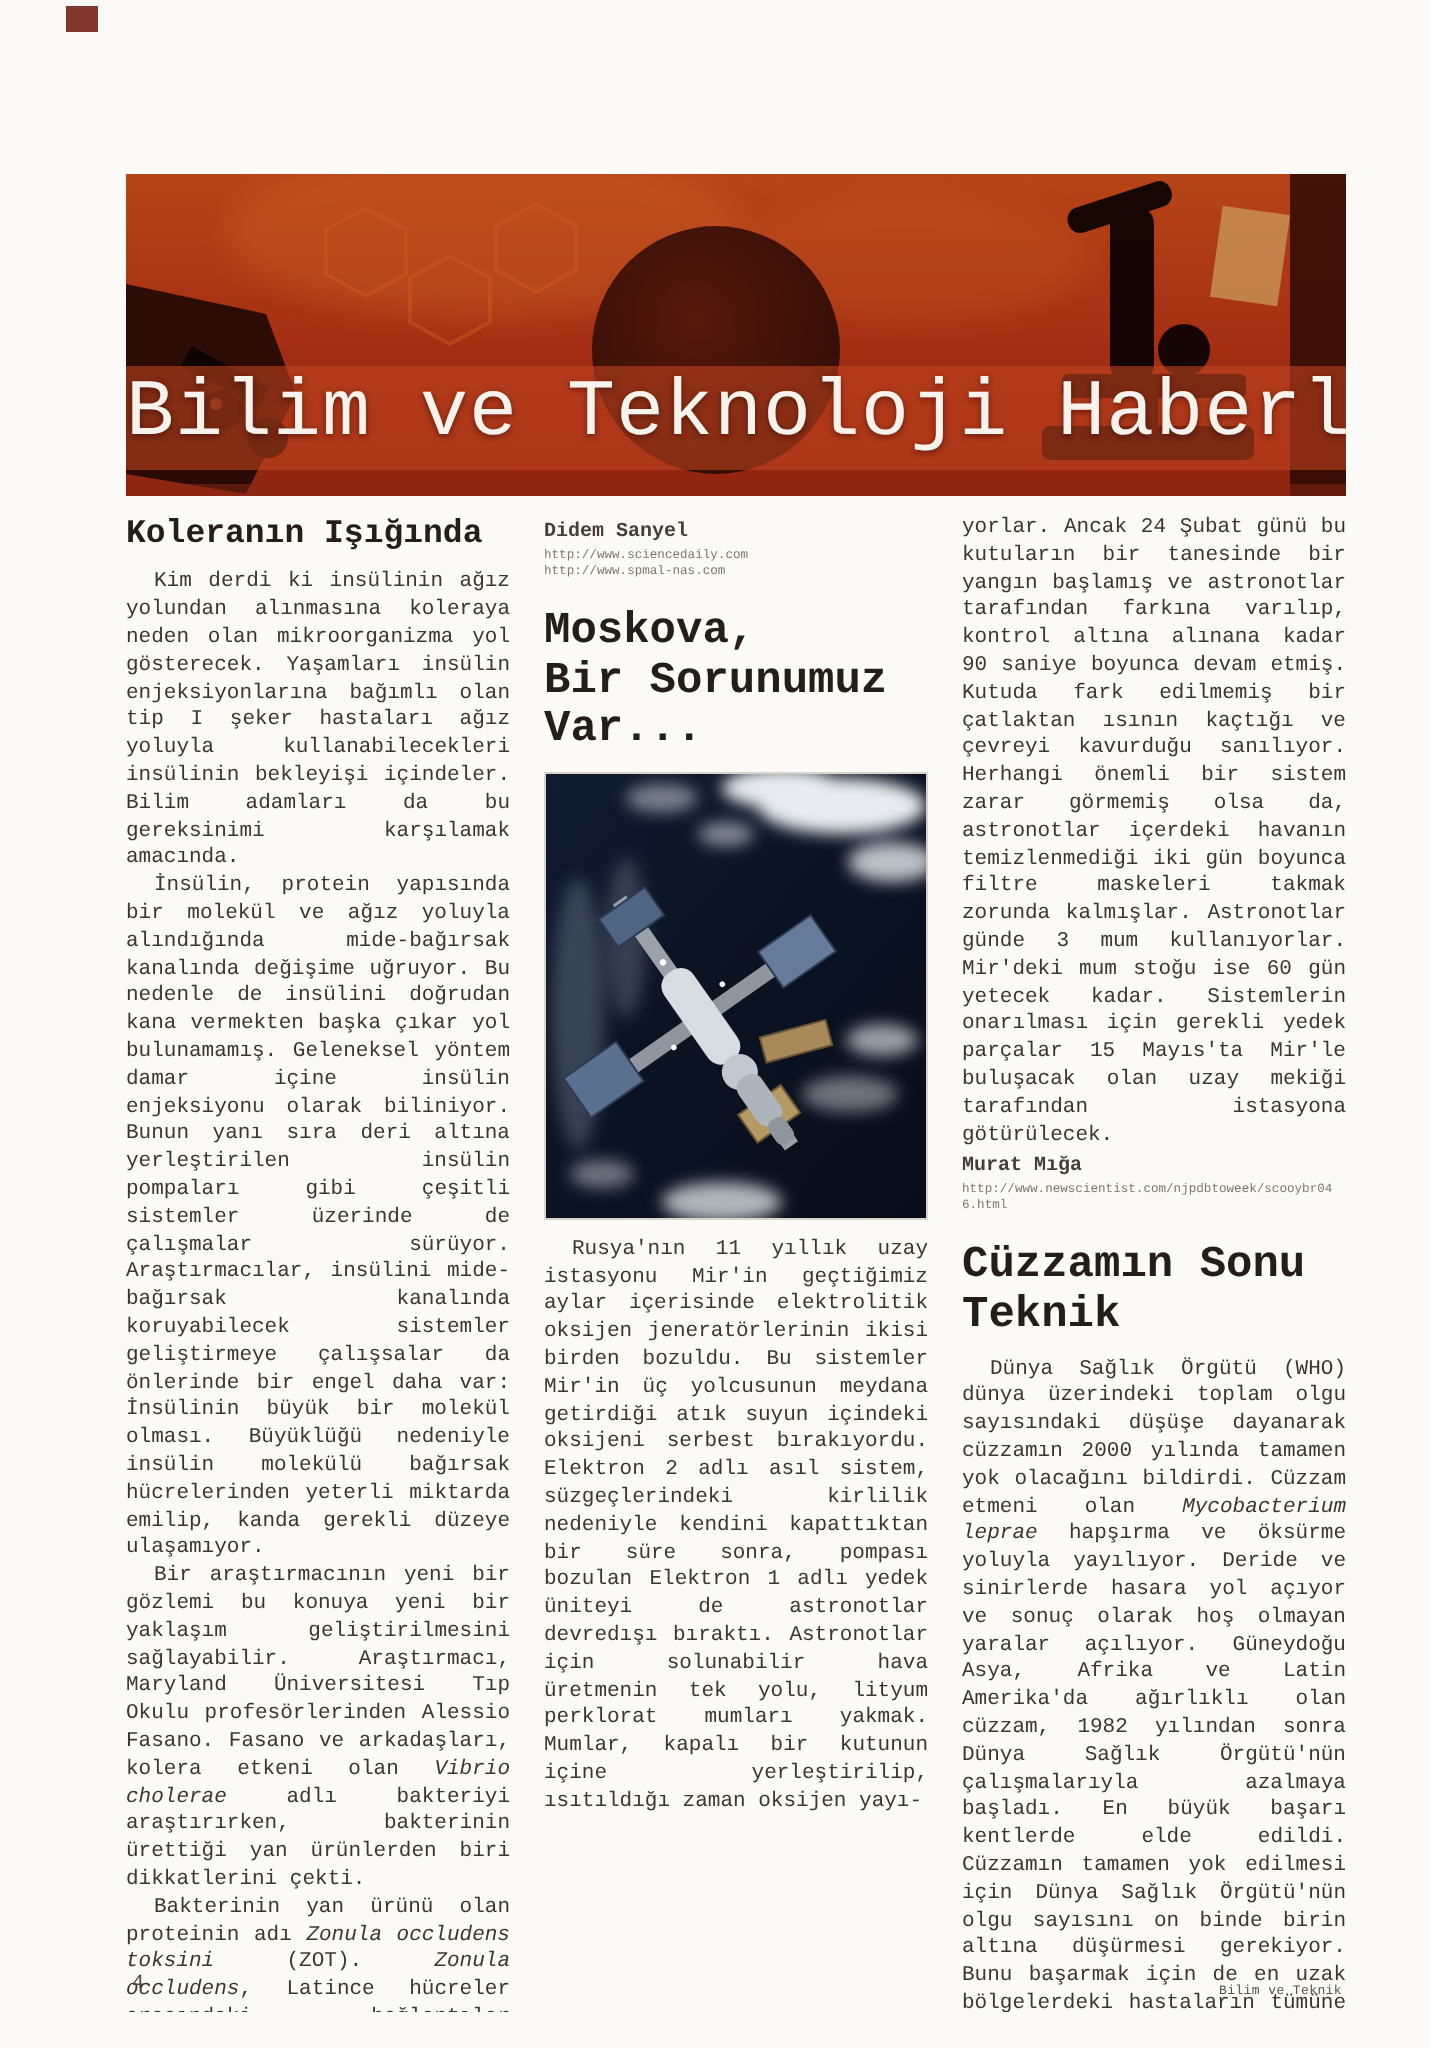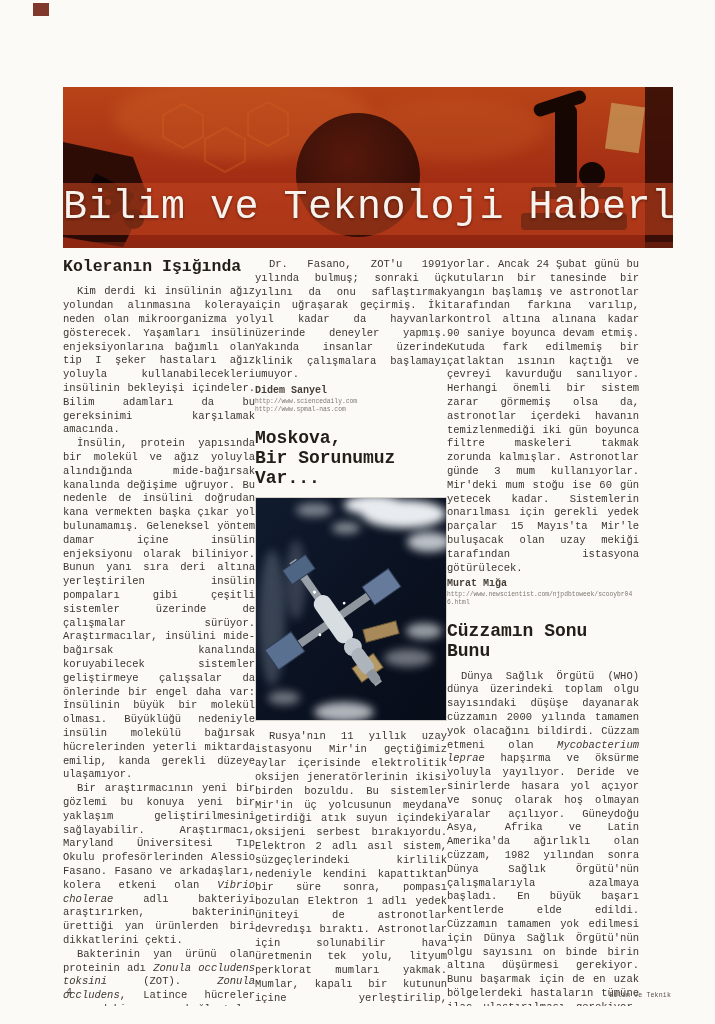--- a/index.html
+++ b/index.html
@@ -7,27 +7,27 @@
         font-family:Liberation Mono, monospace;color:#3c362f;}
   
   .scan-mark{position:absolute;left:33px;top:3px;width:16px;height:13px;background:#6e1d10;opacity:.88;}
   
   #header{position:absolute;left:63px;top:87px;width:610px;height:161px;overflow:hidden;}
   #header svg{display:block;}
   #page-title{position:absolute;left:0;top:96px;width:610px;height:52px;line-height:50px;
       text-align:center;font-size:40px;font-weight:500;color:#f7f3ec;letter-spacing:.5px;
       text-shadow:0 1px 3px rgba(40,5,0,.55);white-space:nowrap;}
   
-  #columns{position:absolute;left:63px;top:258px;width:610px;height:748px;display:flex;}
+  #columns{position:absolute;left:63px;top:258px;width:610px;height:748px;display:flex;gap:17px;}
   .col{width:192px;height:100%;overflow:hidden;}
   .para{margin:0;font-size:10.5px;line-height:13.8px;text-align:justify;}
   .para.indent{text-indent:14px;}
   .article-heading{font-weight:700;color:#241e19;line-height:1.12;}
   .article-heading.h-md{font-size:16.5px;margin:0 0 9px 0;}
-  .article-heading.h-lg{font-size:18px;margin:14px 0 8px 0;}
+  .article-heading.h-lg{font-size:22px;margin:14px 0 8px 0;}
   .col:first-child .article-heading{margin-top:0;}
   .author{font-size:10px;font-weight:600;color:#473f37;margin:3px 0 1px;line-height:12px;}
   .source-url{font-size:6.3px;line-height:8px;color:#7e776f;word-break:break-all;text-align:left;}
   .photo-frame{margin:2px 0 9px 0;border:1px solid #d8d4cc;background:#0c1424;height:222px;overflow:hidden;}
   .photo-frame svg{display:block;}
   
   #footer-page-number{position:absolute;left:66px;top:987px;font-size:10px;color:#4a453e;}
   #footer-magazine{position:absolute;right:44px;top:992px;font-size:6.5px;color:#57524b;letter-spacing:.2px;}
 </style>
 </head>
@@ -89,21 +89,20 @@
     <div class="col">
         <div class="article-heading h-md">
           <div>Koleranın Işığında</div>
         </div>
         <p class="para indent">Kim derdi ki insülinin ağız yolundan alınmasına koleraya neden olan mikroorganizma yol gösterecek. Yaşamları insülin enjeksiyonlarına bağımlı olan tip I şeker hastaları ağız yoluyla kullanabilecekleri insülinin bekleyişi içindeler. Bilim adamları da bu gereksinimi karşılamak amacında.</p>
         <p class="para indent">İnsülin, protein yapısında bir molekül ve ağız yoluyla alındığında mide-bağırsak kanalında değişime uğruyor. Bu nedenle de insülini doğrudan kana vermekten başka çıkar yol bulunamamış. Geleneksel yöntem damar içine insülin enjeksiyonu olarak biliniyor. Bunun yanı sıra deri altına yerleştirilen insülin pompaları gibi çeşitli sistemler üzerinde de çalışmalar sürüyor. Araştırmacılar, insülini mide-bağırsak kanalında koruyabilecek sistemler geliştirmeye çalışsalar da önlerinde bir engel daha var: İnsülinin büyük bir molekül olması. Büyüklüğü nedeniyle insülin molekülü bağırsak hücrelerinden yeterli miktarda emilip, kanda gerekli düzeye ulaşamıyor.</p>
         <p class="para indent">Bir araştırmacının yeni bir gözlemi bu konuya yeni bir yaklaşım geliştirilmesini sağlayabilir. Araştırmacı, Maryland Üniversitesi Tıp Okulu profesörlerinden Alessio Fasano. Fasano ve arkadaşları, kolera etkeni olan <i>Vibrio cholerae</i> adlı bakteriyi araştırırken, bakterinin ürettiği yan ürünlerden biri dikkatlerini çekti.</p>
         <p class="para indent">Bakterinin yan ürünü olan proteinin adı <i>Zonula occludens toksini</i> (ZOT). <i>Zonula occludens</i>, Latince hücreler arasındaki bağlantılar anlamına geliyor. ZOT'ın işlevi ise hücreler arasındaki bağlantıları açarak bağırsakların geçirgenliğini artırmak. Peki, insülinle birlikte ZOT da ağız yoluyla verilse, insülinin bağırsaklardan kan dolaşımına geçmesini sağlayabilir mi? Sıçanlar üzerindeki araştırmalarla bu soru “evet” olarak yanıtlanabiliyor. Çalışmalar,</p>
       </div>
     <div class="col">
-        <p class="para indent">Dr. Fasano, ZOT'u 1991 yılında bulmuş; sonraki üç yılını da onu saflaştırmak için uğraşarak geçirmiş. İki yıl kadar da hayvanlar üzerinde deneyler yapmış. Yakında insanlar üzerinde klinik çalışmalara başlamayı umuyor.</p>
         <div class="author">Didem Sanyel</div>
         <div class="source-url">http://www.sciencedaily.com</div>
         <div class="source-url">http://www.spmal-nas.com</div>
         <div class="article-heading h-lg">
           <div>Moskova,</div>
           <div>Bir Sorunumuz Var...</div>
         </div>
         <div class="photo-frame">
     <svg width="190" height="222" viewBox="0 0 190 222">
       <defs>
@@ -152,21 +151,21 @@
     </svg>
   </div>
         <p class="para indent">Rusya'nın 11 yıllık uzay istasyonu Mir'in geçtiğimiz aylar içerisinde elektrolitik oksijen jeneratörlerinin ikisi birden bozuldu. Bu sistemler Mir'in üç yolcusunun meydana getirdiği atık suyun içindeki oksijeni serbest bırakıyordu. Elektron 2 adlı asıl sistem, süzgeçlerindeki kirlilik nedeniyle kendini kapattıktan bir süre sonra, pompası bozulan Elektron 1 adlı yedek üniteyi de astronotlar devredışı bıraktı. Astronotlar için solunabilir hava üretmenin tek yolu, lityum perklorat mumları yakmak. Mumlar, kapalı bir kutunun içine yerleştirilip, ısıtıldığı zaman oksijen yayı-</p>
       </div>
     <div class="col">
         <p class="para">yorlar. Ancak 24 Şubat günü bu kutuların bir tanesinde bir yangın başlamış ve astronotlar tarafından farkına varılıp, kontrol altına alınana kadar 90 saniye boyunca devam etmiş. Kutuda fark edilmemiş bir çatlaktan ısının kaçtığı ve çevreyi kavurduğu sanılıyor. Herhangi önemli bir sistem zarar görmemiş olsa da, astronotlar içerdeki havanın temizlenmediği iki gün boyunca filtre maskeleri takmak zorunda kalmışlar. Astronotlar günde 3 mum kullanıyorlar. Mir'deki mum stoğu ise 60 gün yetecek kadar. Sistemlerin onarılması için gerekli yedek parçalar 15 Mayıs'ta Mir'le buluşacak olan uzay mekiği tarafından istasyona götürülecek.</p>
         <div class="author">Murat Mığa</div>
         <div class="source-url">http://www.newscientist.com/njpdbtoweek/scooybr046.html</div>
         <div class="article-heading h-lg">
           <div>Cüzzamın Sonu</div>
-          <div>Bunu</div>
+          <div>Teknik</div>
         </div>
         <p class="para indent">Dünya Sağlık Örgütü (WHO) dünya üzerindeki toplam olgu sayısındaki düşüşe dayanarak cüzzamın 2000 yılında tamamen yok olacağını bildirdi. Cüzzam etmeni olan <i>Mycobacterium leprae</i> hapşırma ve öksürme yoluyla yayılıyor. Deride ve sinirlerde hasara yol açıyor ve sonuç olarak hoş olmayan yaralar açılıyor. Güneydoğu Asya, Afrika ve Latin Amerika'da ağırlıklı olan cüzzam, 1982 yılından sonra Dünya Sağlık Örgütü'nün çalışmalarıyla azalmaya başladı. En büyük başarı kentlerde elde edildi. Cüzzamın tamamen yok edilmesi için Dünya Sağlık Örgütü'nün olgu sayısını on binde birin altına düşürmesi gerekiyor. Bunu başarmak için de en uzak bölgelerdeki hastaların tümüne ilaç ulaştırılması gerekiyor. Dünya Sağlık Örgütü'nün raporuna göre, cüzzamın son bulması için yapılacak harcama 370 milyon dolara ulaşacak.</p>
         <div class="author">Zuhal Özer</div>
         <div class="source-url">http://www.outbreaknews.rough/bna090017.htm</div>
       </div>
   </div>
 
   <div id="footer-page-number">4</div>
   <div id="footer-magazine">Bilim ve Teknik</div>
 

